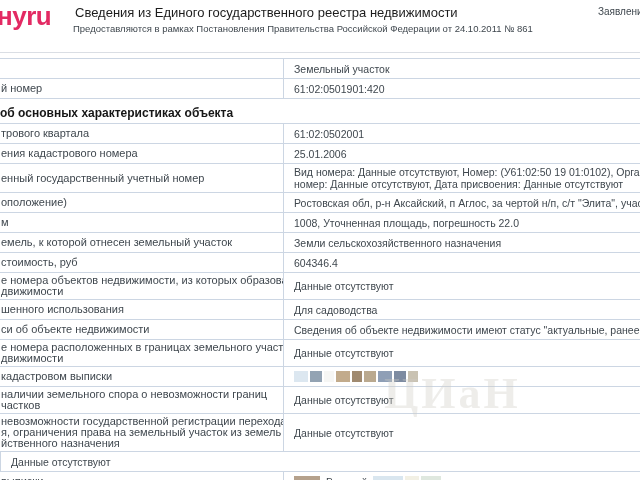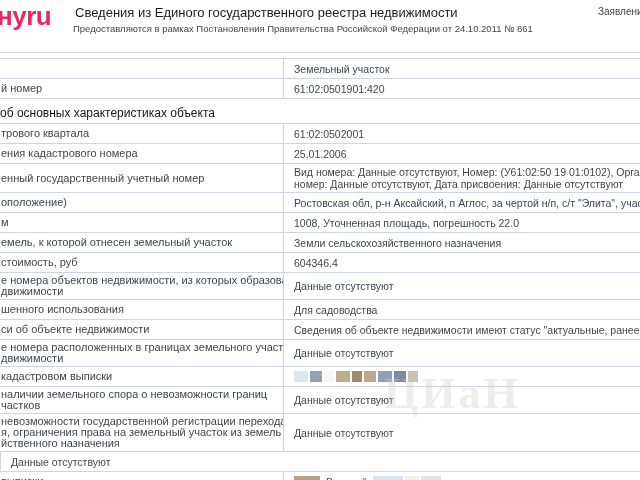--- a/index.html
+++ b/index.html
@@ -16,21 +16,21 @@
   .title{position:absolute;left:75px;top:5px;font-size:13px;font-weight:400;color:#1c1c1c;white-space:nowrap}
   .subtitle{position:absolute;left:73px;top:23px;font-size:9.5px;color:var(--text);white-space:nowrap}
   .application{position:absolute;left:598px;top:6px;font-size:10px;color:var(--text);white-space:nowrap}
   .tbl{width:660px;border-top:1px solid var(--border)}
   .tbl1{margin-top:5px}
   .row{display:flex;align-items:center;border-bottom:1px solid var(--border);min-height:20px;background:transparent}
   .lab{flex:0 0 283px;width:283px;padding:2px 8px 2px 1px;font-size:11px;line-height:11px;white-space:pre;overflow:hidden}
   .val{flex:1;align-self:stretch;display:flex;align-items:center;border-left:1px solid var(--border);
        padding:2px 8px 2px 10px;font-size:10.5px;line-height:12px;overflow:hidden}
   .val .vtext{white-space:pre}
-  .section{margin:7px 0 3px;font-size:12px;font-weight:400;color:#161616;white-space:nowrap}
+  .section{margin:7px 0 3px;font-size:12px;font-weight:700;color:#161616;white-space:nowrap}
   .censor{display:inline-flex;gap:2px;align-items:center}
   .censor i{display:inline-block;height:11px}
   .c1{background:#dce7f0;width:14px}.c2{background:#93a3b3;width:12px}.c3{background:#f6f6f4;width:10px}
   .c4{background:#c2ab8c;width:14px}.c5{background:#a08a70;width:10px}.c6{background:#baa98f;width:12px}
   .c7{background:#8f9fb6;width:14px}.c8{background:#7d8ba1;width:12px}.c9{background:#c9c2b2;width:10px}
   .c10{background:#b5a18c;width:26px}.c11{background:#d9e6ef;width:30px}.c12{background:#f2f0e4;width:14px}
   .c13{background:#dfe8df;width:20px}
   .recip{gap:6px}
   .watermark{position:absolute;left:384px;top:368px;font-size:44px;font-weight:700;color:var(--watermark);
              opacity:.35;letter-spacing:3px;pointer-events:none;font-family:Liberation Serif, serif;z-index:5}

